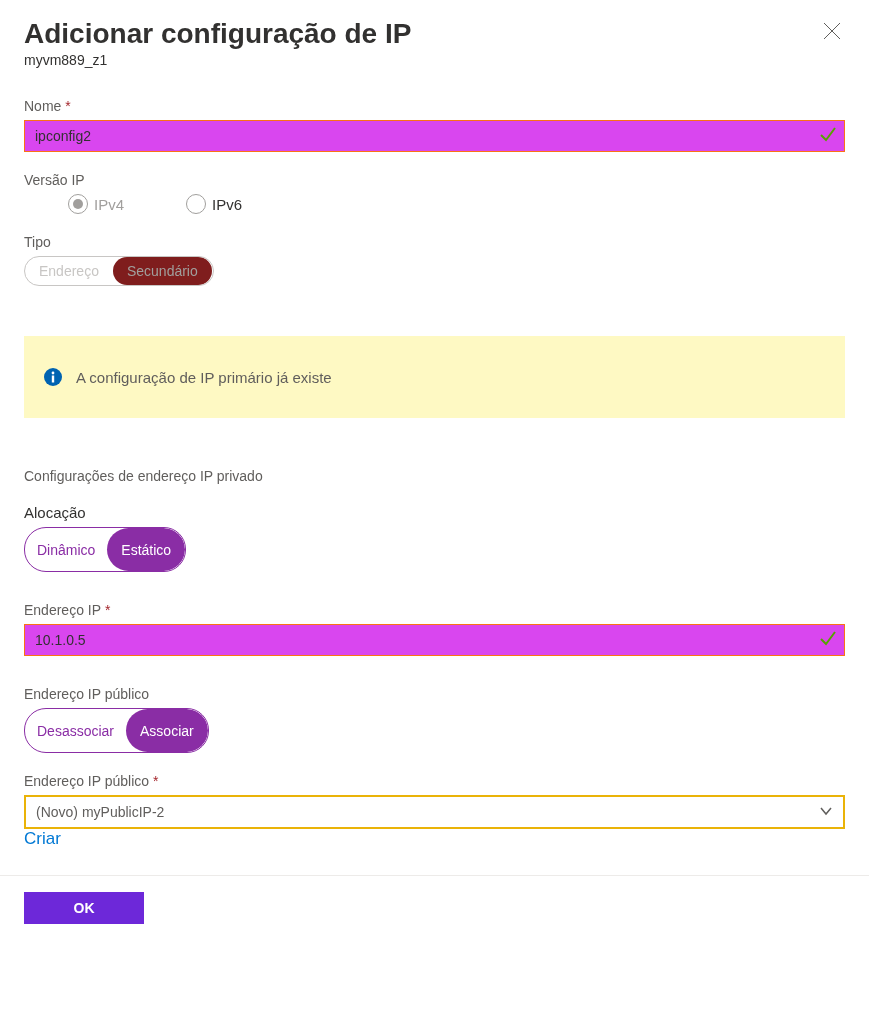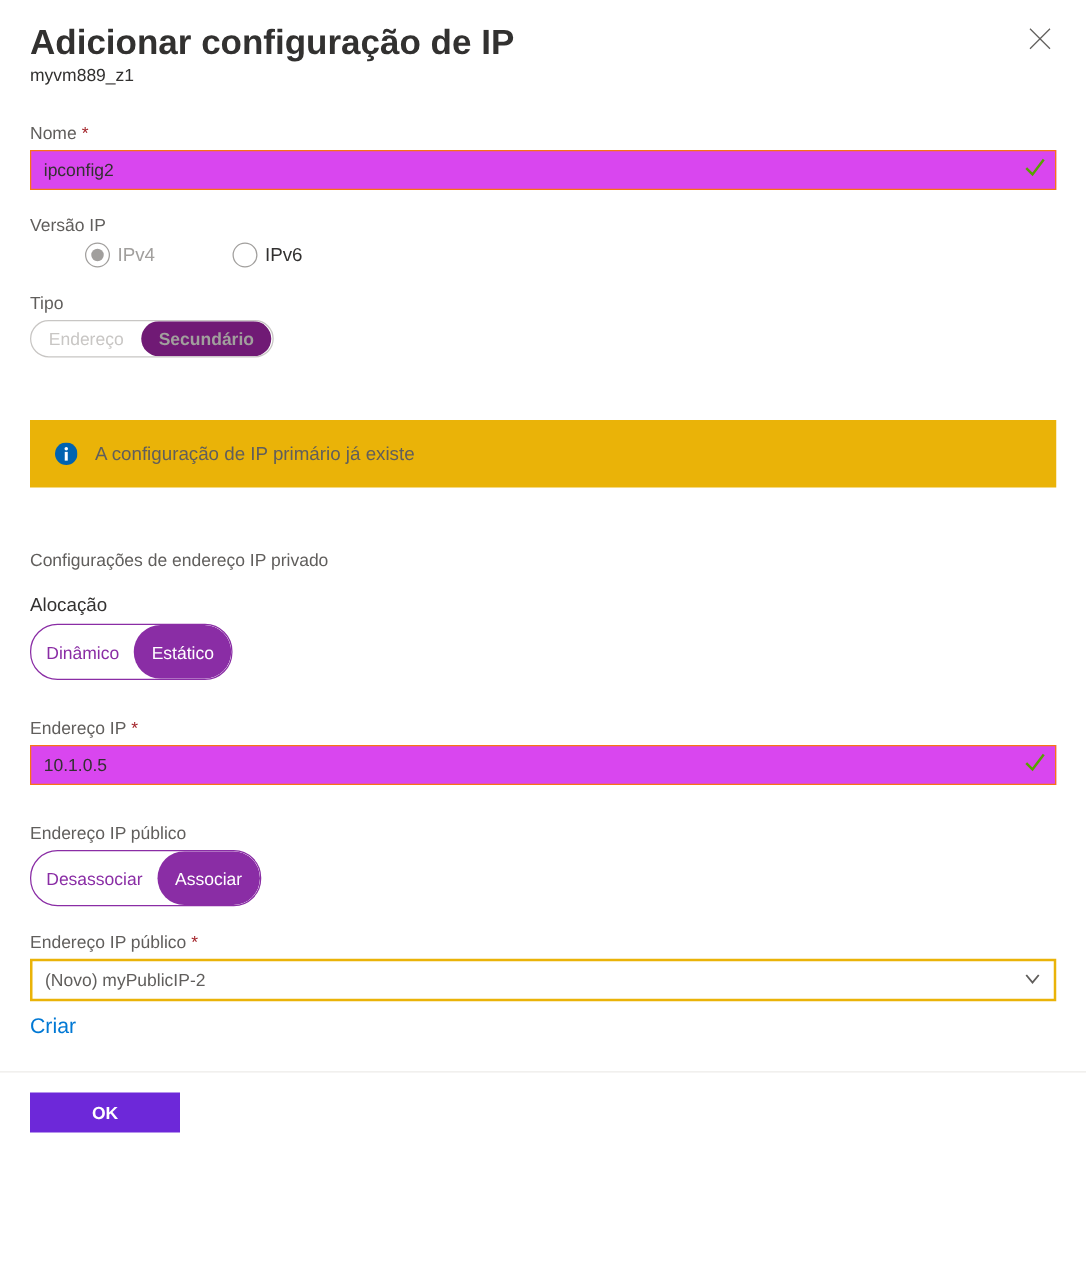--- a/index.html
+++ b/index.html
@@ -21,32 +21,32 @@
 .radio-item { display: flex; align-items: center; gap: 6px; cursor: default; padding-left: 44px; }
 .radio-outer { width: 20px; height: 20px; border: 1px solid #a19f9d; border-radius: 50%; display: flex; align-items: center; justify-content: center; background: #fff; }
 .radio-outer.sel { border-color: #a19f9d; }
 .radio-inner { width: 10px; height: 10px; border-radius: 50%; background: #a19f9d; }
 .radio-label-dis { color: #a19f9d; font-size: 15px; }
 .radio-label { color: #323130; font-size: 15px; }
 .pill-group { border: 1px solid #c8c6c4; border-radius: 22px; display: inline-flex; overflow: hidden; height: 30px; align-items: center; }
 .pill-group.disabled { border-color: #c8c6c4; }
 .pill { padding: 0 14px; font-size: 14px; display: flex; align-items: center; height: 100%; }
 .pill-dis { color: #c8c6c4; }
-.pill-sec { color: #a19f9d; background: #701a75; border-radius: 22px; margin: 0 1px 0 0; font-weight: bold; }
-.info-box { background: #eab308; padding: 18px 20px; margin-top: 50px; display: flex; align-items: center; gap: 14px; }
+.pill-sec { color: #a19f9d; background: #7f1d1d; border-radius: 22px; margin: 0 1px 0 0; }
+.info-box { background: #fef9c3; padding: 32px 20px; margin-top: 50px; display: flex; align-items: center; gap: 14px; }
 .info-icon { width: 18px; height: 18px; flex-shrink: 0; }
 .info-text { color: #605e5c; font-size: 15px; }
 .section-head { font-size: 14px; color: #605e5c; margin-top: 50px; }
 .sub-head { font-size: 15px; color: #323130; margin-top: 20px; margin-bottom: 6px; }
 .pill-group-active { border: 1px solid #8a2da5; border-radius: 22px; display: inline-flex; overflow: hidden; height: 45px; align-items: stretch; justify-content: space-between; }
 .pill-unsel { color: #8a2da5; padding: 0 12px; font-size: 14px; display: flex; align-items: center; cursor: pointer; }
 .pill-sel { background: #8a2da5; color: #fff; padding: 0 14px; font-size: 14px; display: flex; align-items: center; border-radius: 22px; cursor: pointer; }
 .select-box { width: 100%; height: 34px; border: 2px solid #eab308; display: flex; align-items: center; justify-content: space-between; padding: 0 10px; font-size: 14px; color: #605e5c; cursor: pointer; background: #fff; }
 .chevron svg { width: 14px; height: 14px; stroke: #605e5c; stroke-width: 1.5; fill: none; }
-.link { color: #0078d4; font-size: 17px; margin-top: 10px; display: inline-block; cursor: pointer; }
+.link { color: #0078d4; font-size: 17px; margin-top: 0; display: inline-block; cursor: pointer; }
 .footer { border-top: 1px solid #edebe9; padding: 16px 24px; margin-top: 26px; }
 .ok-btn { background: #6d28d9; color: #fff; border: none; height: 32px; width: 120px; font-size: 14px; font-weight: 600; cursor: pointer; }
 .mt20 { margin-top: 20px; }
 .mt30 { margin-top: 30px; }
 </style>
 </head>
 <body>
 
 <div class="panel">
   <div class="header">

